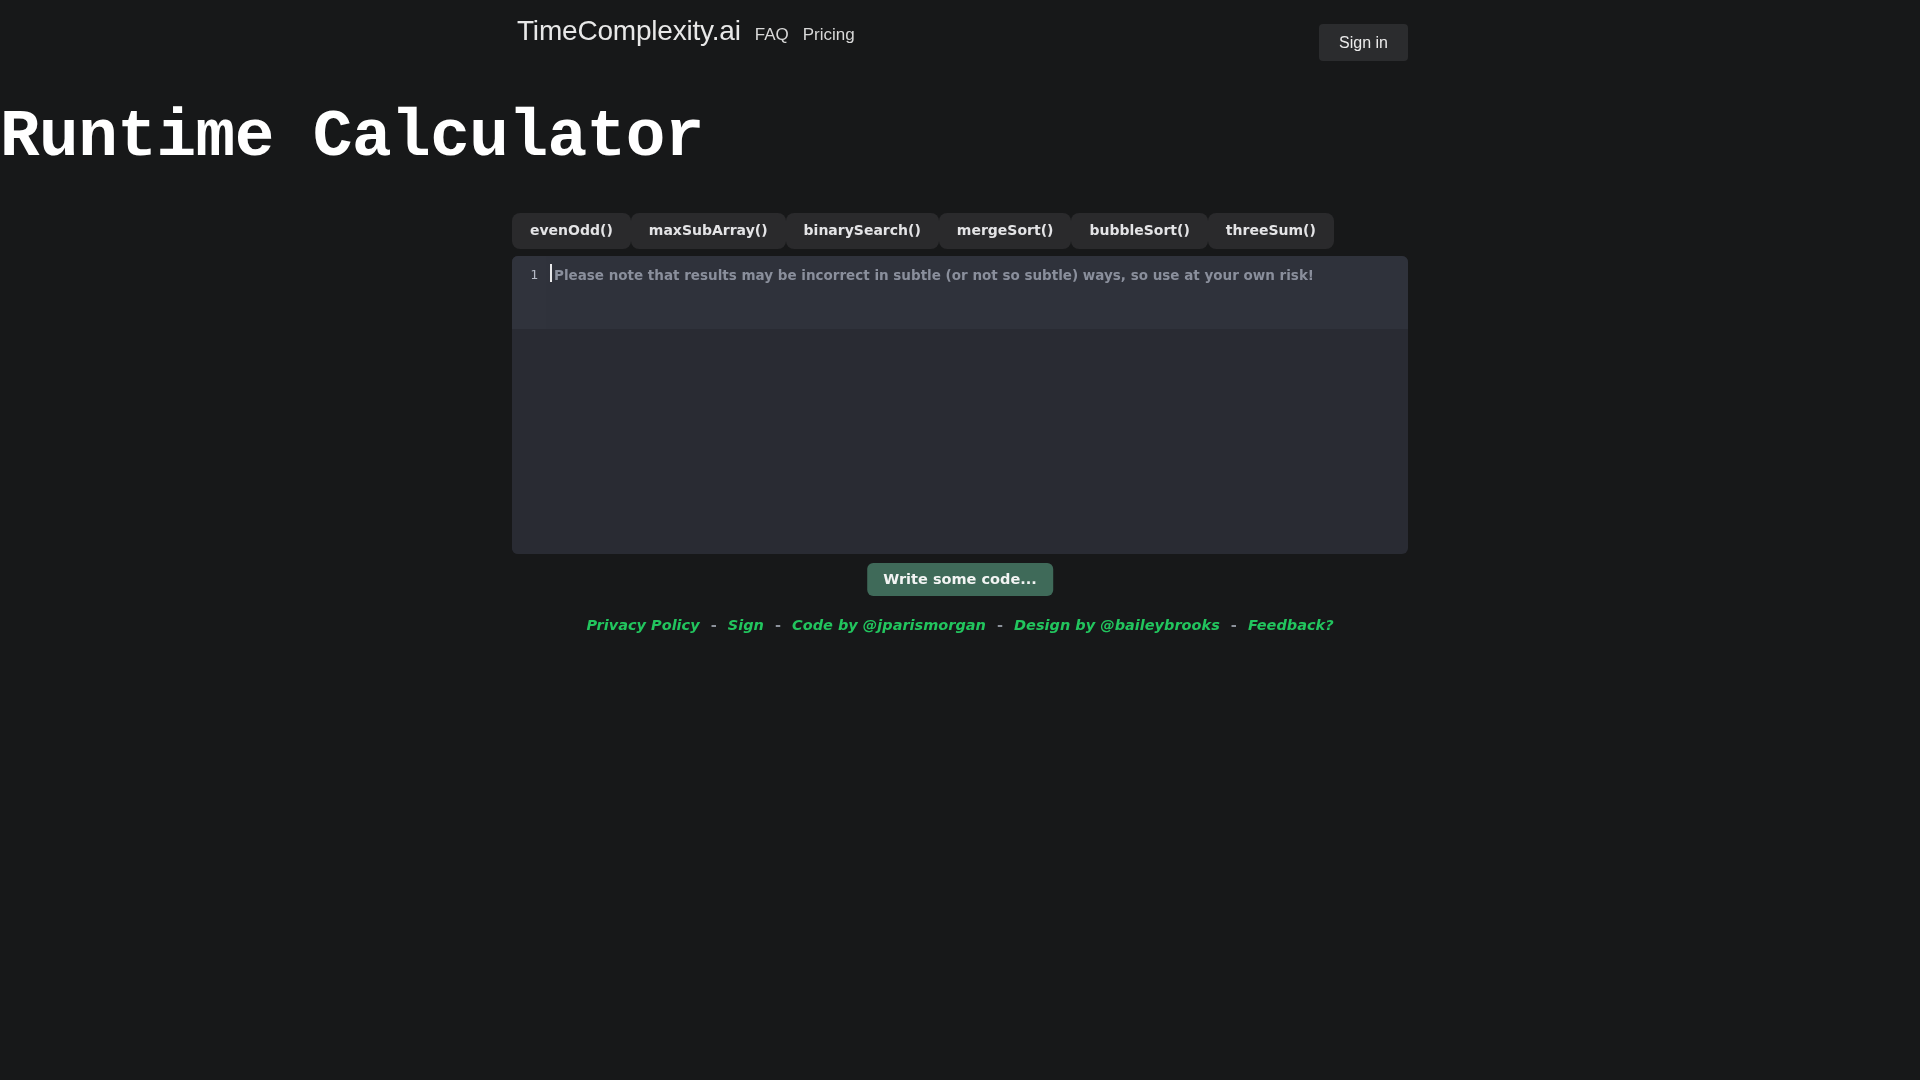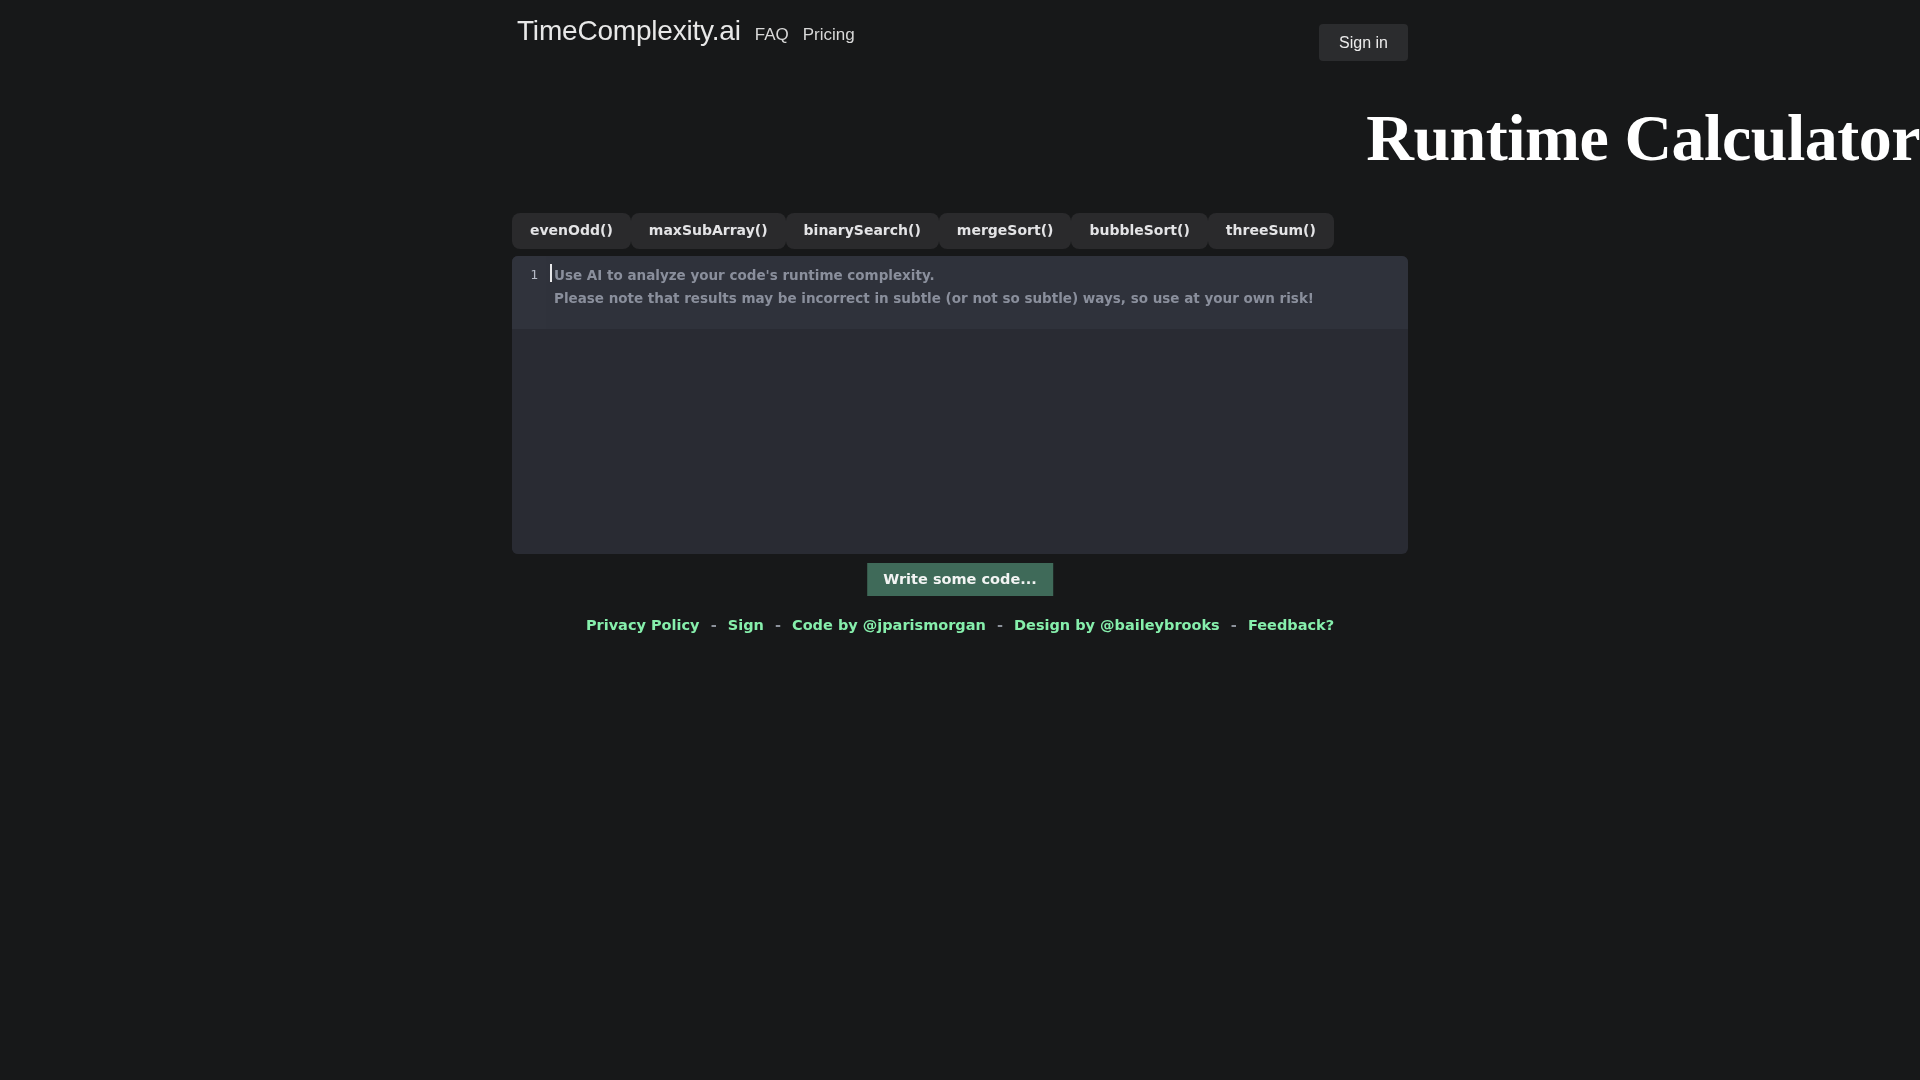--- a/index.html
+++ b/index.html
@@ -71,22 +71,22 @@
     cursor: pointer;
     line-height: 1.2;
   }
 
   
   .title {
     position: absolute;
     top: 102px;
     left: 0;
     width: 1920px;
-    text-align: right;
-    font-family: Liberation Serif, serif;
+    text-align: left;
+    font-family: Liberation Mono, monospace;
     font-size: 66px;
     font-weight: bold;
     color: #ffffff;
     letter-spacing: -0.5px;
     line-height: 1.1;
   }
 
   
   .chips {
     position: absolute;
@@ -188,21 +188,21 @@
 
   
   .submit-btn {
     position: absolute;
     top: 563px;
     left: 50%;
     transform: translateX(-50%);
     background: #3f6a59;
     color: #f2f4f3;
     border: none;
-    border-radius: 0;
+    border-radius: 6px;
     font-family: "DejaVu Sans", sans-serif;
     font-size: 14.5px;
     font-weight: bold;
     padding: 7px 16px;
     cursor: pointer;
     line-height: 1.3;
     white-space: nowrap;
   }
 
   
@@ -213,23 +213,24 @@
     width: 1920px;
     text-align: center;
     font-family: "DejaVu Sans", sans-serif;
     font-size: 14.5px;
     font-weight: bold;
     color: #8d929c;
     line-height: 1.3;
   }
   .footer a,
   .footer .f-link {
-    color: #86efac;
+    color: #22c55e;
     text-decoration: none;
     cursor: pointer;
+    font-style: italic;
   }
   .footer .sep {
     color: #8d929c;
     padding: 0 6px;
     cursor: default;
   }
 </style>
 </head>
 <body>
 
@@ -257,21 +258,20 @@
 
   <div class="editor">
     <div class="gutter">
       <div class="active-gutter-bg"></div>
       <span class="ln" style="position:relative;">1</span>
     </div>
     <div class="code-area">
       <div class="active-line-bg"></div>
       <div class="caret"></div>
       <div class="placeholder">
-        <span class="pl-line">Use AI to analyze your code's runtime complexity.</span>
         <span class="pl-line">Please note that results may be incorrect in subtle (or not so subtle) ways, so use at your own risk!</span>
       </div>
     </div>
   </div>
 
   <button class="submit-btn">Write some code...</button>
 
   <div class="footer">
     <span class="f-link">Privacy Policy</span>
     <span class="sep">-</span>

